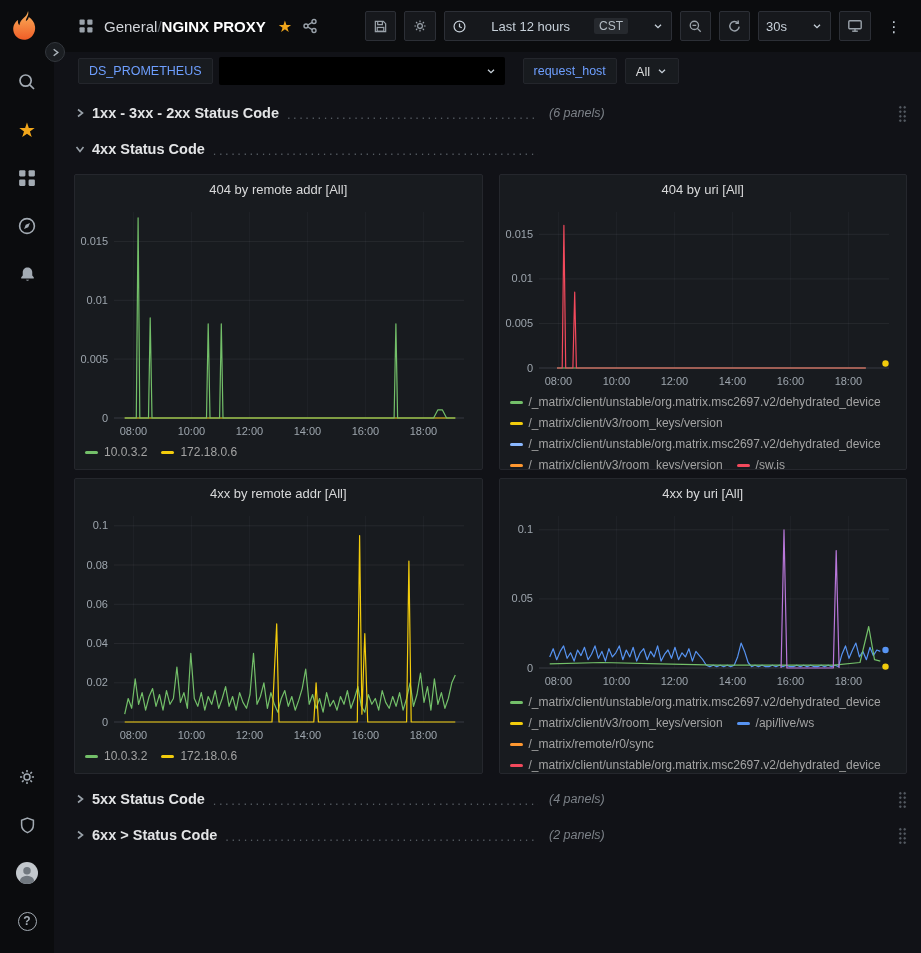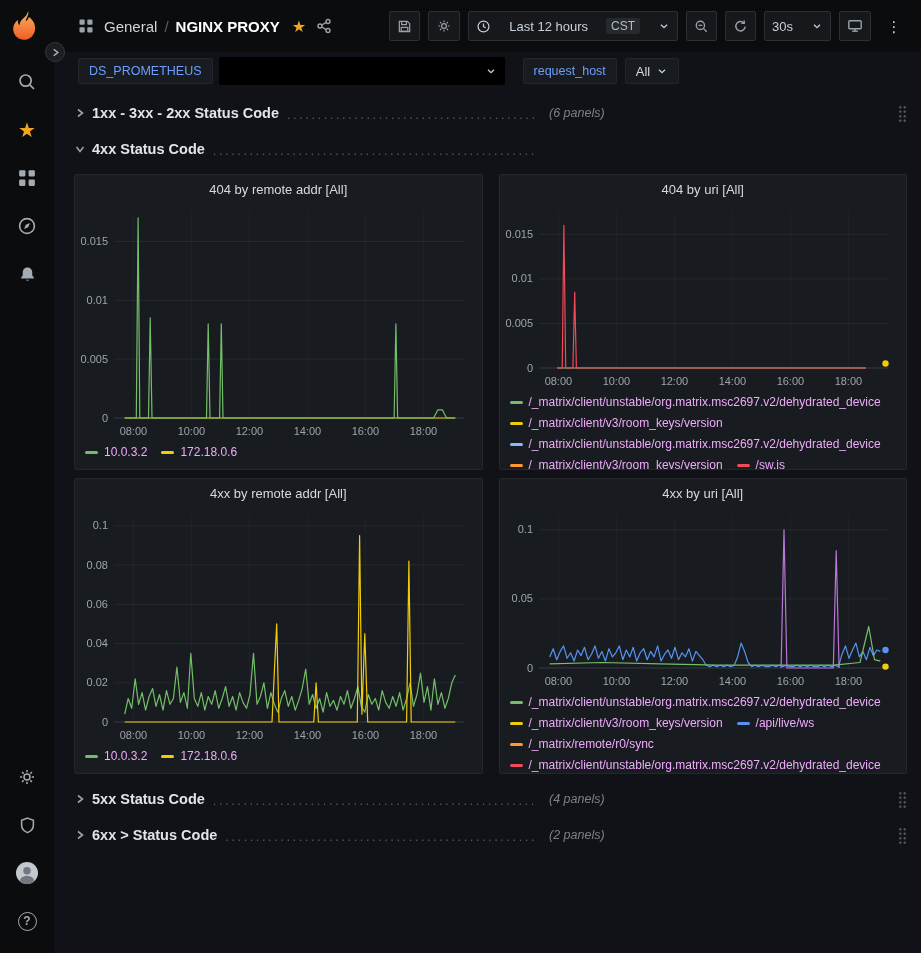--- a/index.html
+++ b/index.html
@@ -11,27 +11,27 @@
   .logo{width:34px;height:34px;margin:2px 0 14px;cursor:pointer}
   .side-icon{width:38px;height:38px;display:flex;align-items:center;justify-content:center;margin:5px 0;cursor:pointer;color:#a3abb3}
   .side-icon.star-glyph{color:#f2a71b;font-size:20px}
   .side-bottom{margin-top:auto;display:flex;flex-direction:column;align-items:center}
   .help-circle{width:19px;height:19px;border:1.6px solid #a3abb3;border-radius:50%;display:flex;align-items:center;justify-content:center;font-size:12px;font-weight:bold;color:#a3abb3}
   .sidebar-expand{position:absolute;left:45px;top:42px;width:20px;height:20px;border-radius:50%;background:#1b1e22;border:1px solid #33373d;display:flex;align-items:center;justify-content:center;cursor:pointer;z-index:5}
   
   .main{flex:1;display:flex;flex-direction:column;min-width:0}
   .topbar{height:52px;background:#0b0c0e;display:flex;align-items:center;padding:0 12px 0 24px;flex-shrink:0}
   .tb-icon{display:flex;align-items:center;justify-content:center;margin-right:10px;cursor:pointer}
-  .breadcrumb{display:flex;align-items:center;gap:7px;margin-right:10px}
+  .breadcrumb{display:flex;align-items:center;margin-right:10px}
   .crumb-section{font-size:15px;color:#d1d4d8;cursor:pointer}
   .crumb-sep{font-size:15px;color:#5a6066}
   .crumb-title{font-size:15px;font-weight:600;color:#fff;cursor:pointer}
   .star-top{color:#f2a71b;font-size:16px;margin:0 10px 0 2px;cursor:pointer}
   .tb-right{margin-left:auto;display:flex;align-items:center;gap:8px}
-  .tb-btn{height:30px;min-width:30px;display:flex;align-items:center;justify-content:center;gap:18px;padding:0 7px;background:#16181c;border:1px solid #2c2f36;border-radius:2px;color:#c7d0d9;font-size:13px;cursor:pointer;font-family:inherit}
+  .tb-btn{height:30px;min-width:30px;display:flex;align-items:center;justify-content:center;gap:24px;padding:0 7px;background:#16181c;border:1px solid #2c2f36;border-radius:2px;color:#c7d0d9;font-size:13px;cursor:pointer;font-family:inherit}
   .tb-btn.plain{background:transparent;border:none}
   .tz-badge{background:#26292e;border-radius:2px;padding:1px 5px;font-size:12px;color:#b4bcc4}
   .kebab{font-size:15px;color:#c7d0d9;line-height:1}
   
   .subheader{height:36px;display:flex;align-items:center;padding:2px 14px 0 24px;flex-shrink:0}
   .var-label{height:26px;display:flex;align-items:center;padding:0 10px;background:#181b1f;border:1px solid #24262c;border-radius:2px;color:#6e9fff;font-size:12.5px;font-weight:500;cursor:pointer;white-space:nowrap}
   .var-black{width:286px;height:28px;background:#000;border-radius:2px;display:flex;align-items:center;justify-content:flex-end;padding:0 8px;cursor:pointer;margin:0 18px 0 6px}
   .var-value{height:26px;display:flex;align-items:center;gap:6px;padding:0 10px;background:#181b1f;border:1px solid #24262c;border-radius:2px;color:#d8d9da;font-size:13px;cursor:pointer;margin-left:8px}
   
   .content{flex:1;overflow:hidden;padding:10px 14px 0 20px}
@@ -43,21 +43,21 @@
   .row-count{font-size:12.5px;font-style:italic;color:#7b8087;margin-left:5px;white-space:nowrap}
   .drag-handle{width:9px;height:17px;margin-left:auto;background-image:radial-gradient(circle,#585e66 1.1px,transparent 1.3px);background-size:4.5px 4.5px;cursor:grab;flex-shrink:0}
   
   .panel-grid{display:grid;grid-template-columns:1fr 1fr;gap:8px 16px;margin:10px 0}
   .panel{background:#181b1f;border:1px solid #25272d;border-radius:2px;height:296px;overflow:hidden;display:flex;flex-direction:column}
   .panel-title{font-size:13px;font-weight:500;color:#d8d9da;text-align:center;padding:7px 0 4px;cursor:pointer;line-height:16px}
   .chart{padding:0 1px}
   .chart svg{margin:0 auto}
   .tick{fill:#9da5ad;font-size:11px;font-family:"Liberation Sans","DejaVu Sans",sans-serif}
   .legend{display:flex;flex-wrap:wrap;padding:0 10px;line-height:21px;overflow:hidden;align-content:flex-start}
-  .legend-item{display:inline-flex;align-items:center;margin-right:14px;font-size:12px;color:#f0abfc;white-space:nowrap;cursor:pointer;flex:0 0 auto}
+  .legend-item{display:inline-flex;align-items:center;margin-right:14px;font-size:12px;color:#a3a3a3;white-space:nowrap;cursor:pointer;flex:0 0 auto}
   .legend-item i{display:inline-block;width:13px;height:3px;border-radius:1.5px;margin-right:6px;flex-shrink:0}
 </style>
 </head>
 <body>
 
 <aside class="sidebar">
   <span class="logo">
     <svg viewBox="0 0 32 32">
       <defs>
           <linearGradient id="glogo" x1="0" y1="1" x2="0" y2="0">

